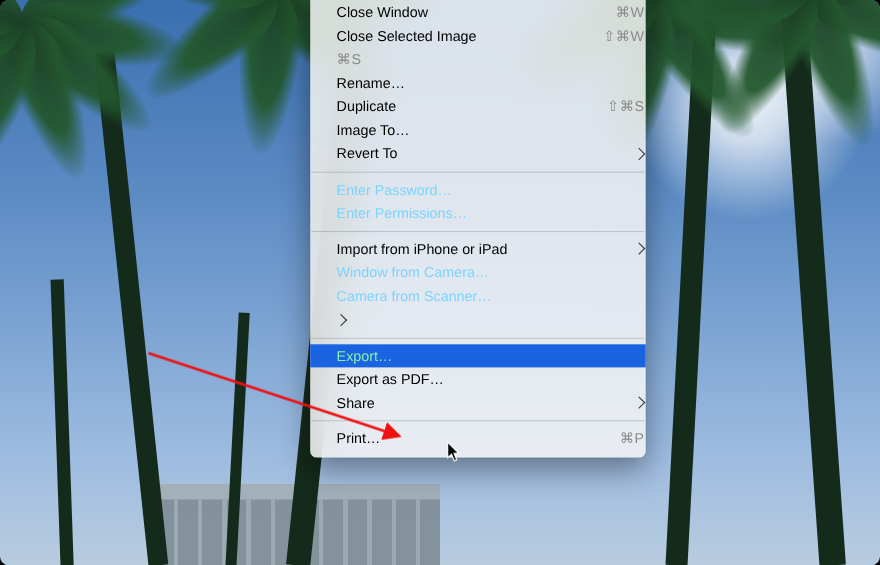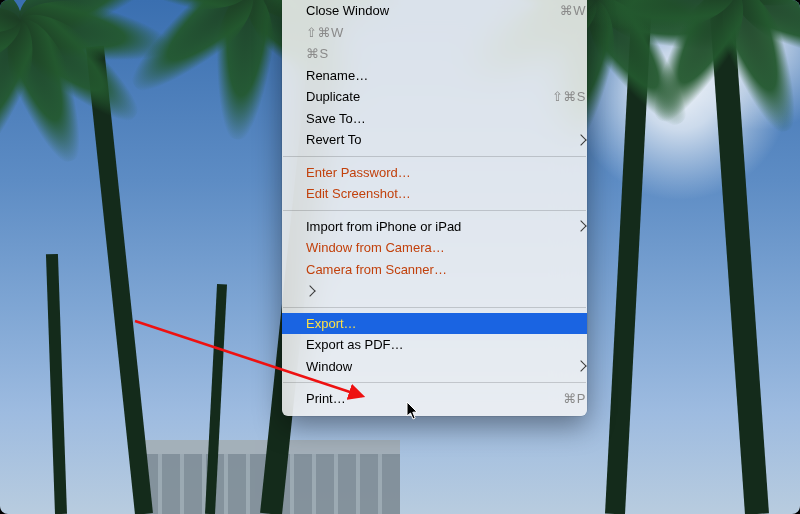--- a/index.html
+++ b/index.html
@@ -84,23 +84,23 @@
   .mrow {
     display: flex;
     align-items: center;
     height: 21.5px;
     padding: 0 1px 0 24px;
     white-space: nowrap;
     position: relative;
   }
   .mrow.sel {
     background: #1a64e2;
-    color: #fde047;
-  }
-  .mrow.dis { color: #c2410c; }
+    color: #86efac;
+  }
+  .mrow.dis { color: #7dd3fc; }
   .mlabel { flex: 1 1 auto; }
   .msc {
     flex: 0 0 auto;
     text-align: right;
     color: #8a8a8a;
     font-size: 13px;
     letter-spacing: .5px;
     display: inline-flex;
     gap: 1px;
     align-items: center;
@@ -186,47 +186,48 @@
     <div class="frond" style="transform:rotate(170deg);"></div>
   </div>
 
   <div class="menu">
 
     <div class="mrow">
       <span class="mlabel">Close Window</span>
       <span class="msc">⌘W</span>
     </div>
     <div class="mrow">
+      <span class="mlabel">Close Selected Image</span>
       <span class="msc">⇧⌘W</span>
     </div>
     <div class="mrow">
       <span class="msc">⌘S</span>
     </div>
     <div class="mrow">
       <span class="mlabel">Rename…</span>
     </div>
     <div class="mrow">
       <span class="mlabel">Duplicate</span>
       <span class="msc">⇧⌘S</span>
     </div>
     <div class="mrow">
-      <span class="mlabel">Save To…</span>
+      <span class="mlabel">Image To…</span>
     </div>
     <div class="mrow">
       <span class="mlabel">Revert To</span>
       <span class="chev"></span>
     </div>
 
     <div class="sep"></div>
 
     <div class="mrow dis">
       <span class="mlabel">Enter Password…</span>
     </div>
     <div class="mrow dis">
-      <span class="mlabel">Edit Screenshot…</span>
+      <span class="mlabel">Enter Permissions…</span>
     </div>
 
     <div class="sep"></div>
 
     <div class="mrow">
       <span class="mlabel">Import from iPhone or iPad</span>
       <span class="chev"></span>
     </div>
     <div class="mrow dis">
       <span class="mlabel">Window from Camera…</span>
@@ -240,21 +241,21 @@
 
     <div class="sep"></div>
 
     <div class="mrow sel">
       <span class="mlabel">Export…</span>
     </div>
     <div class="mrow">
       <span class="mlabel">Export as PDF…</span>
     </div>
     <div class="mrow">
-      <span class="mlabel">Window</span>
+      <span class="mlabel">Share</span>
       <span class="chev"></span>
     </div>
 
     <div class="sep"></div>
 
     <div class="mrow">
       <span class="mlabel">Print…</span>
       <span class="msc">⌘P</span>
     </div>
   </div>

